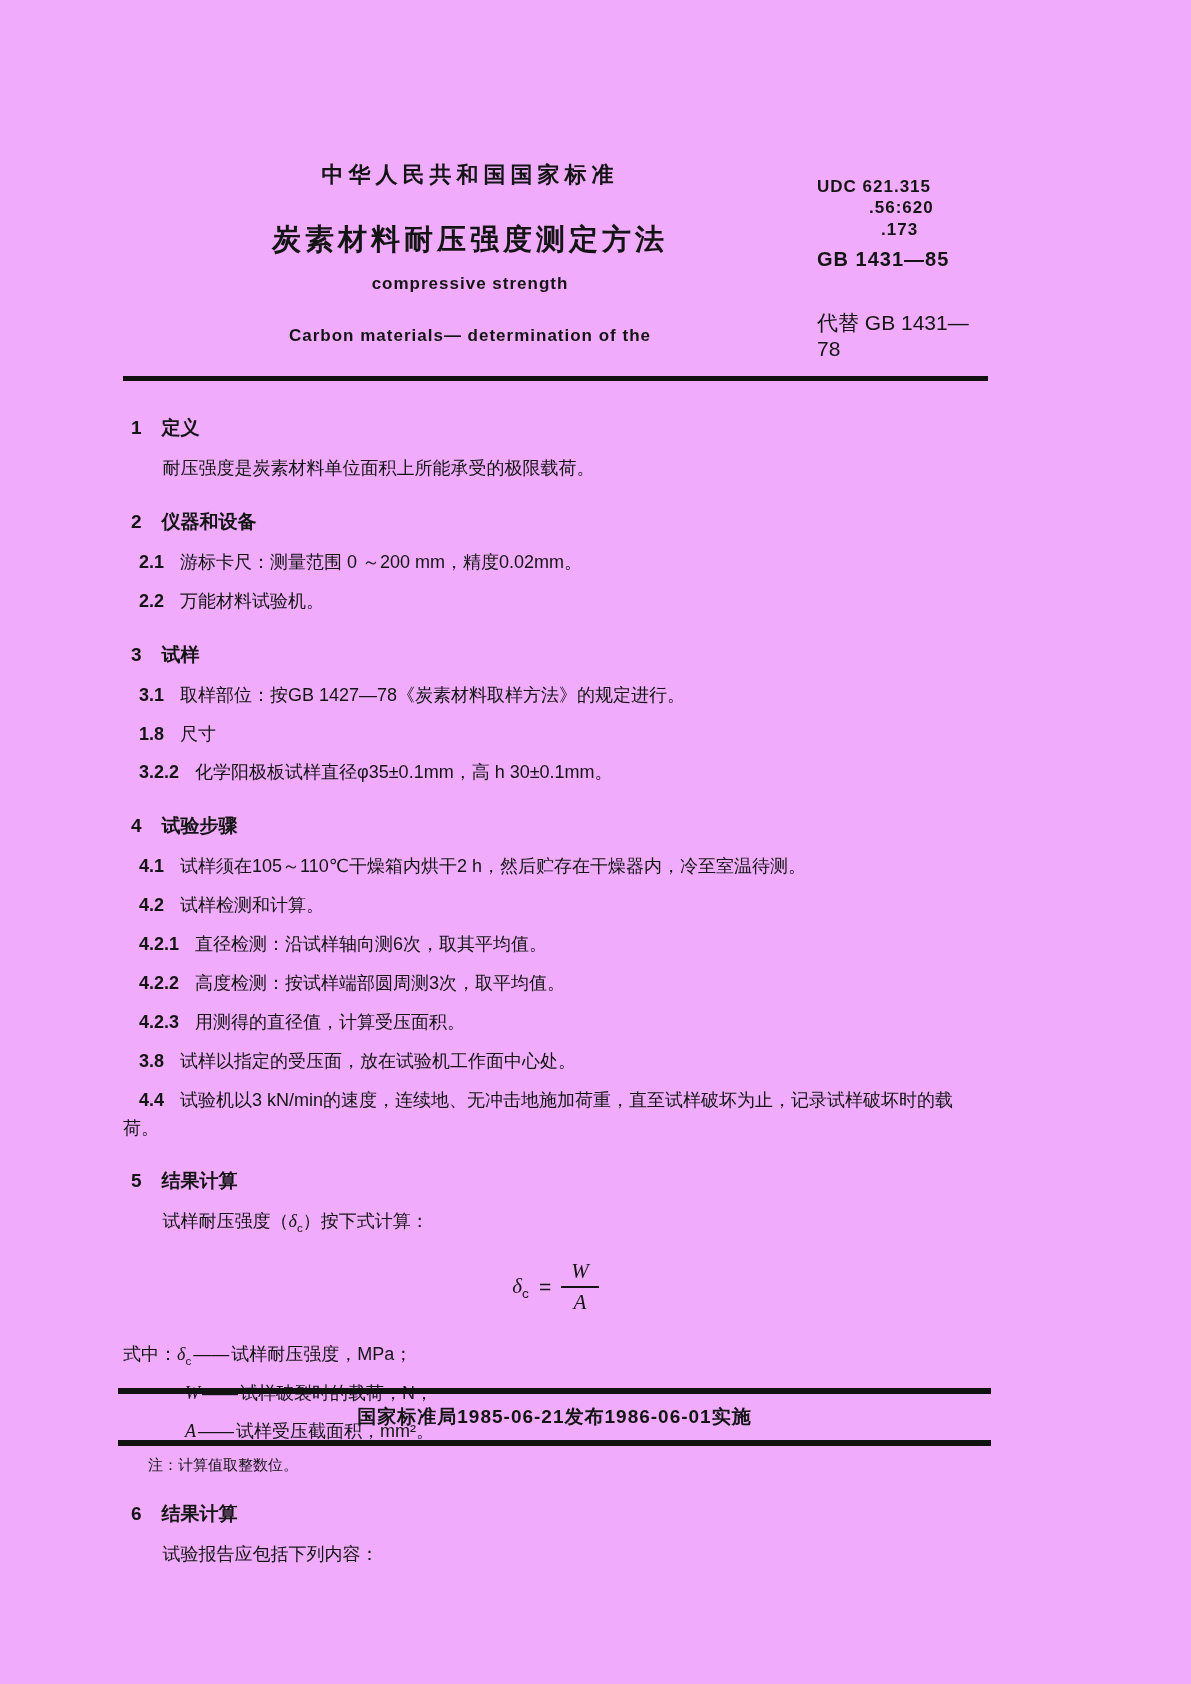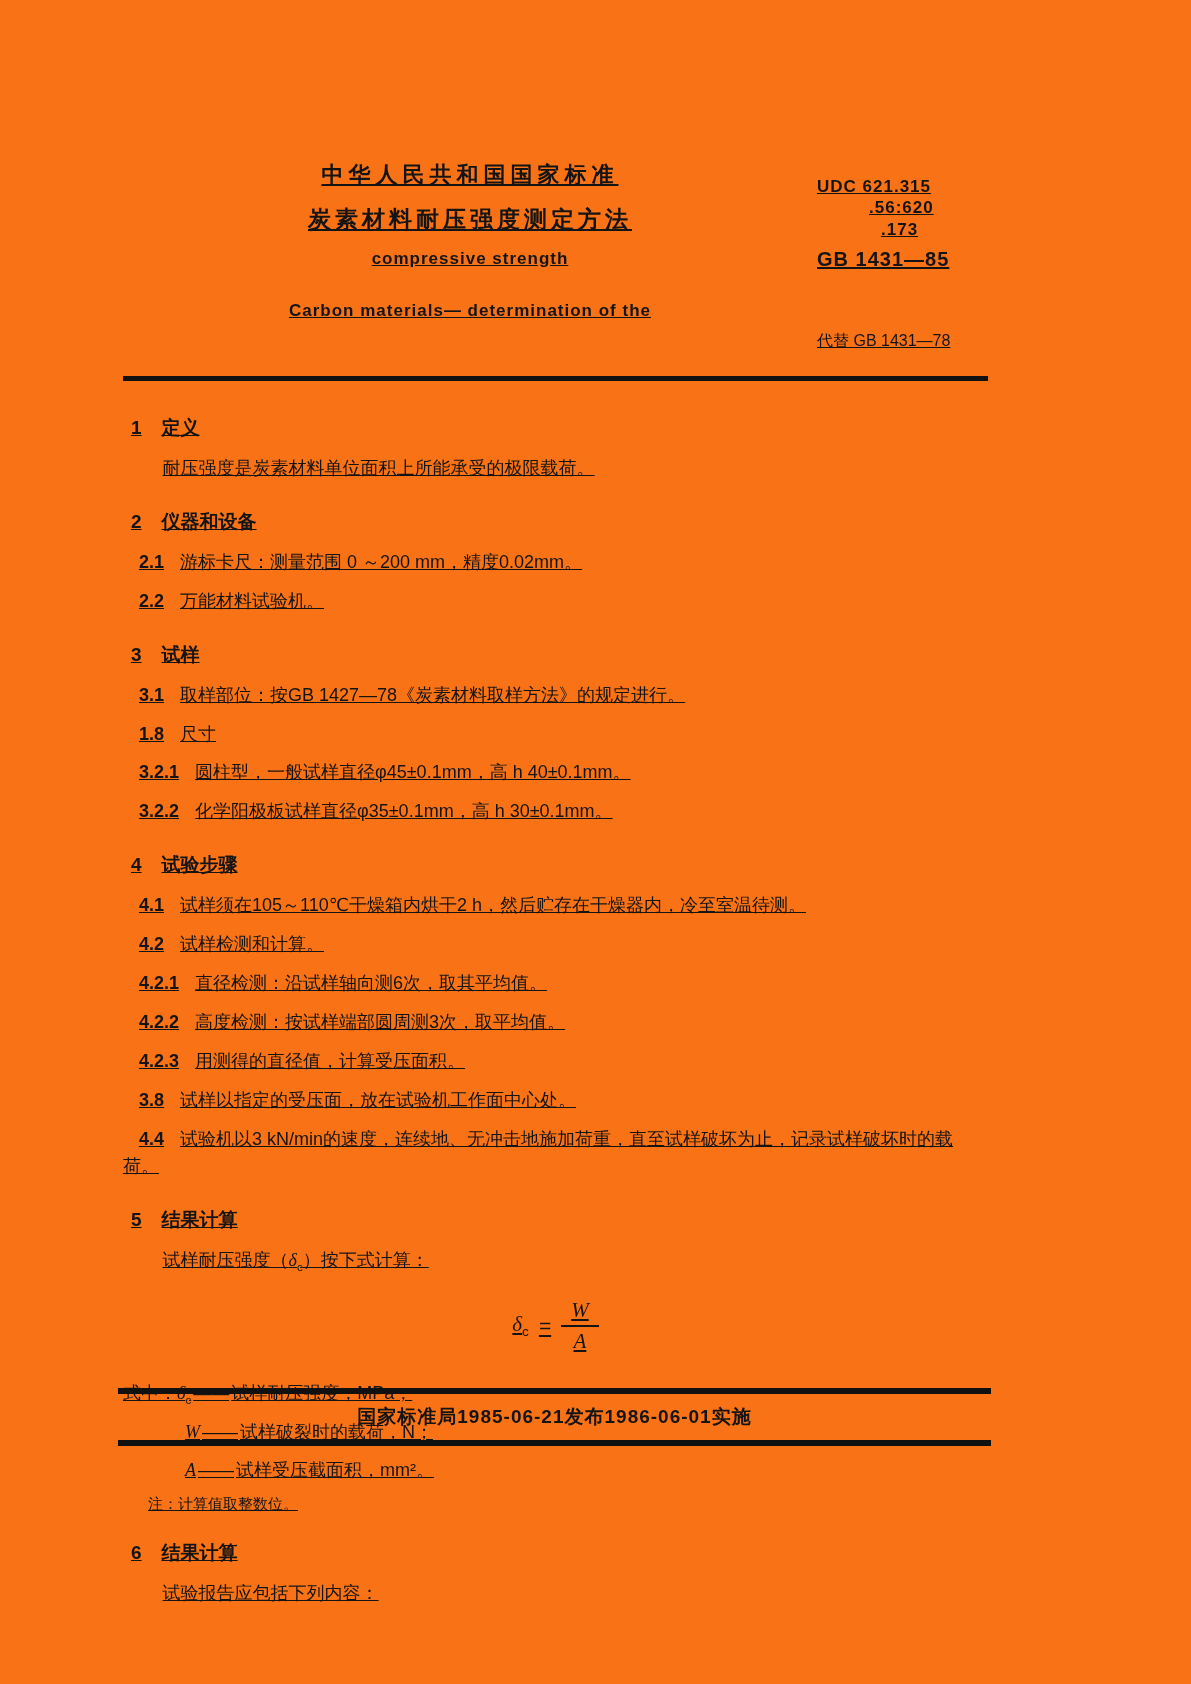--- a/index.html
+++ b/index.html
@@ -1,40 +1,39 @@
 <!DOCTYPE html>
 <html><head>
 <meta charset="utf-8">
 <style>
   * { margin:0; padding:0; box-sizing:border-box; }
   html,body { background:#e8e8e6; }
   body { font-family:"Liberation Sans","DejaVu Sans",sans-serif; color:#141414; }
   .page {
     position:relative;
     width:1191px; height:1684px;
-    background:#f97316;
+    background:#f0abfc;
     margin:0 auto;
     padding:160px 8px 0 0;
-    text-decoration:underline;
   }
   .content { width:865px; margin-left:123px; }
 
   
   .doc-header { display:flex; height:216px; }
   .header-left { width:694px; text-align:center; }
   .std-label { font-size:22px; font-weight:bold; letter-spacing:5px; }
-  .doc-title { font-size:23px; font-weight:bold; letter-spacing:4px; margin-top:14px; }
+  .doc-title { font-size:29px; font-weight:bold; letter-spacing:4px; margin-top:30px; }
   .en-line { font-size:17px; font-weight:bold; letter-spacing:1px; margin-top:14px; }
   .en-line.first { margin-top:32px; }
   .header-right { flex:1; padding-top:16px; }
   .udc { font-size:17px; font-weight:bold; letter-spacing:1px; line-height:1.25; }
   .udc.l2 { margin-left:52px; }
   .udc.l3 { margin-left:64px; }
   .std-no { font-size:20px; font-weight:bold; margin-top:8px; letter-spacing:1px; }
-  .replaces { font-size:16px; margin-top:60px; }
+  .replaces { font-size:21px; margin-top:38px; }
 
   .rule-top { height:5px; background:#111; margin:0 0 34px 0; width:100%; }
 
   
   .sec-h { font-size:19px; font-weight:bold; margin:26px 0 14px 0; text-indent:8px; }
   .sec-h .sec-num { margin-right:20px; }
   .para { font-size:18px; text-indent:2.2em; margin:0 0 12px 0; line-height:1.55; }
   .item { font-size:18px; margin:0 0 11px 0; line-height:1.55; text-indent:16px; }
   .item .item-num { font-weight:bold; margin-right:16px; }
 
@@ -109,23 +108,20 @@
         <h2 class="sec-h">
           <span class="sec-num">3</span><span class="sec-title">试样</span>
         </h2>
         <p class="item">
           <span class="item-num">3.1</span><span class="item-text">取样部位：按GB 1427—78《炭素材料取样方法》的规定进行。</span>
         </p>
         <p class="item">
           <span class="item-num">1.8</span><span class="item-text">尺寸</span>
         </p>
         <p class="item">
-          <span class="item-num">3.2.1</span><span class="item-text">圆柱型，一般试样直径φ45±0.1mm，高 h 40±0.1mm。</span>
-        </p>
-        <p class="item">
           <span class="item-num">3.2.2</span><span class="item-text">化学阳极板试样直径φ35±0.1mm，高 h 30±0.1mm。</span>
         </p>
       </section>
 
       <section>
         <h2 class="sec-h">
           <span class="sec-num">4</span><span class="sec-title">试验步骤</span>
         </h2>
         <p class="item">
           <span class="item-num">4.1</span><span class="item-text">试样须在105～110℃干燥箱内烘干2 h，然后贮存在干燥器内，冷至室温待测。</span>

